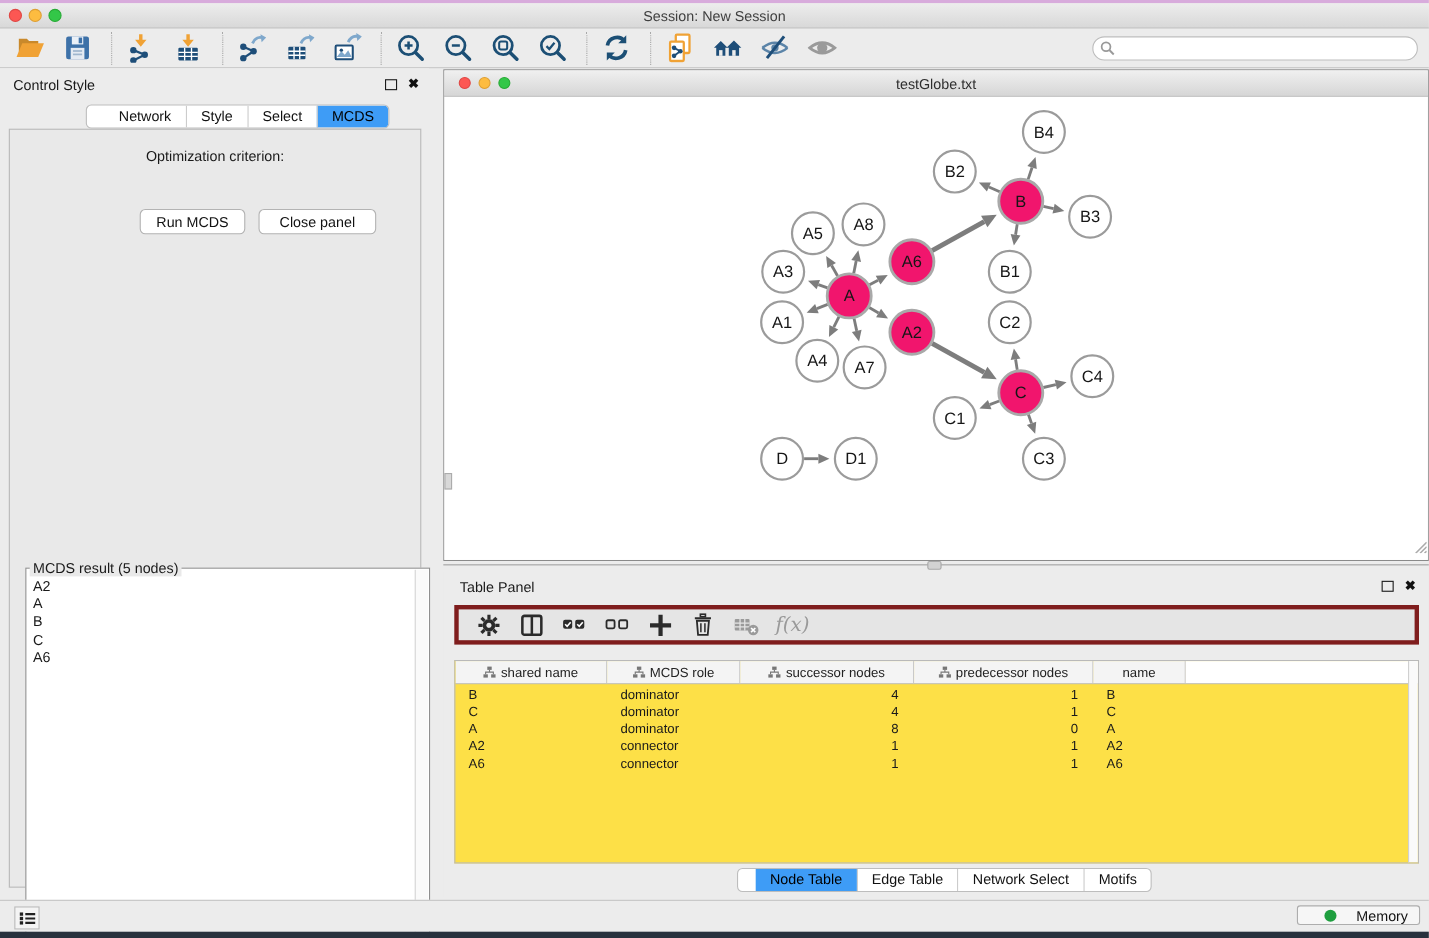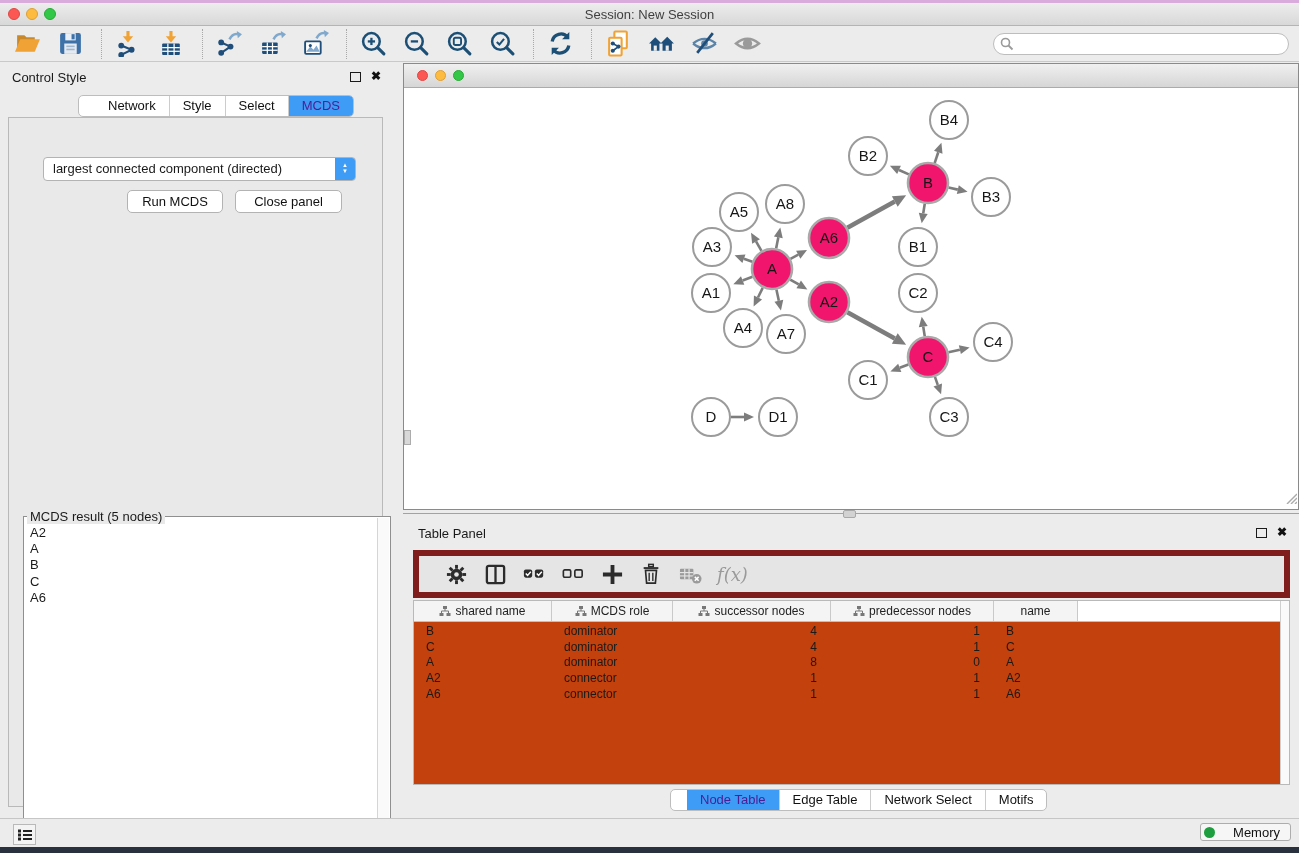--- a/index.html
+++ b/index.html
@@ -43,21 +43,21 @@
   .control-panel { position:absolute; left:0; top:62px; width:390px; height:753px; background:#ECECEC; }
   .cp-header { position:absolute; left:0; top:0; width:100%; height:30px; }
   .panel-title { position:absolute; left:12px; top:8px; font-size:13px; color:#1A1A1A; }
   .float-btn { position:absolute; width:11px; height:10px; border:1.6px solid #1A1A1A; top:10px; }
   .close-btn { position:absolute; top:7px; font-size:12px; font-weight:bold; color:#111; }
   .cp-header .float-btn { right:29px; }
   .cp-header .close-btn { right:9px; }
   .seg { display:inline-flex; background:#FFF; border:1px solid #BDBDBD; border-radius:5px; overflow:hidden; font-size:13px; height:22px; }
   .seg .tab { padding:2px 13px 0; border-left:1px solid #CCC; color:#111; white-space:nowrap; }
   .seg .tab:first-child { border-left:none;margin-left:16px; }
-  .seg .tab.active { background:#3E9CF6; color:#4c1d95; }
+  .seg .tab.active { background:#3E9CF6; color:#000000; }
   .cp-tabs { position:absolute; left:78px; top:33px; }
   .cp-pane {
     position:absolute; left:8px; top:55px; width:375px; height:690px;
     background:#E9E9E9; border:1px solid #B9B9B9;
   }
   .opt-label { position:absolute; left:0; width:100%; top:16px; text-align:center; font-size:13px; }
   .combo {
     position:absolute; left:34px; top:39px; width:313px; height:24px;
     background:#FFF; border:1px solid #B3B3B3; border-radius:4px;
     font-size:13px; line-height:22px; padding-left:9px;
@@ -103,29 +103,29 @@
   .nw-grip { position:absolute; right:1px; bottom:1px; }
   .splitter-line { position:absolute; left:403px; top:513px; width:896px; height:1px; background:#A2A2A2; }
   .splitter-thumb { position:absolute; left:843px; top:510px; width:13px; height:8px; background:#D2D2D2; border:1px solid #A8A8A8; border-radius:2px; }
   
   .table-panel { position:absolute; left:403px; top:520px; width:896px; height:296px; background:#ECECEC; }
   .tp-header { position:absolute; left:0; top:0; width:100%; height:28px; }
   .tp-header .panel-title { left:15px; top:6px; }
   .tp-header .float-btn { right:32px; top:8px; }
   .tp-header .close-btn { right:12px; top:5px; }
   .tp-toolbar {
-    position:absolute; left:10px; top:30px; width:877px; height:48px;
-    background:#E5E5E5; border:6px solid #7f1d1d;
-    display:flex; align-items:center; padding-left:23px;
+    position:absolute; left:10px; top:30px; width:877px; height:36px;
+    background:#E5E5E5; border:4px solid #7f1d1d;
+    display:flex; align-items:center; padding-left:13px;
   }
   .tp-ico { width:28px; height:28px; display:flex; align-items:center; justify-content:center; margin-right:11px; }
   .fx-label { font-family:"DejaVu Serif", serif; font-style:italic; font-size:18px; color:#9A9A9A; margin-left:2px; }
   .tp-table {
     position:absolute; left:10px; top:80px; width:877px; height:185px;
-    background:#c2410c; border:1px solid #B9B9B9; overflow:hidden;
+    background:#fde047; border:1px solid #B9B9B9; overflow:hidden;
   }
   .th-row { display:flex; height:21px; border-bottom:1px solid #BFBFBF; }
   .th {
     background:#F4F4F4; border-right:1px solid #C9C9C9;
     display:flex; align-items:center; justify-content:center; gap:4px;
     font-size:12px; color:#222;
   }
   .th-fill { flex:1; background:#FFF; }
   .t-row { display:flex; height:15.7px; }
   .t-row:first-of-type { margin-top:2px; }
@@ -138,21 +138,21 @@
   .statusbar {
     position:absolute; left:0; top:818px; width:100%; height:29px;
     background:#ECECEC; border-top:1px solid #C6C6C6;
   }
   .task-btn {
     position:absolute; left:13px; top:5px; width:23px; height:21px;
     background:#F4F4F4; border:1px solid #B9B9B9;
     display:flex; align-items:center; justify-content:center;
   }
   .memory-btn {
-    position:absolute; right:8px; top:4px; height:18px; padding:0 10px 0 3px;
+    position:absolute; right:8px; top:4px; height:18px; padding:0 10px 0 24px;
     background:#F6F6F6; border:1px solid #ADADAD; border-radius:3px;
     display:flex; align-items:center; gap:18px; font-size:13px; color:#111;
   }
   .mem-dot { width:11px; height:11px; border-radius:50%; background:#1E9E3E; }
   .bottom-strip { position:absolute; left:0; top:847px; width:100%; height:6px; background:#28313D; }
 </style>
 </head>
 <body>
 
 <div class="top-strip"></div>
@@ -330,24 +330,21 @@
     <span class="float-btn"></span>
     <span class="close-btn">✖</span>
   </div>
   <div class="seg cp-tabs">
       <div class="tab">Network</div>
       <div class="tab">Style</div>
       <div class="tab">Select</div>
       <div class="tab active">MCDS</div>
     </div>
   <div class="cp-pane">
-    <div class="combo">
-      <span>largest connected component (directed)</span>
-      <span class="stepper">▲<br>▼</span>
-    </div>
+    <div class="opt-label">Optimization criterion:</div>
     <div class="btn run-btn">Run MCDS</div>
     <div class="btn closep-btn">Close panel</div>
     <div class="result-box">
       <span class="result-legend">MCDS result (5 nodes)</span>
       <ul class="result-list">
           <li>A2</li>
           <li>A</li>
           <li>B</li>
           <li>C</li>
           <li>A6</li>
@@ -355,20 +352,21 @@
       <div class="result-scroll"></div>
     </div>
   </div>
 </div>
 
 <div class="net-window">
   <div class="nw-titlebar">
     <span class="tl red"></span>
     <span class="tl yellow"></span>
     <span class="tl green"></span>
+    <div class="nw-title">testGlobe.txt</div>
   </div>
   <div class="nw-canvas">
     <svg id="graph-svg" width="894" height="421">
         <line x1="348.28359736638123" y1="173.7706523676731" x2="339.92179474014466" y2="170.7046580713864" stroke="#7D7D7D" stroke-width="2.6"></line>
         <polygon points="330.5330315812786,167.26211157980217 341.4709406613576,166.47971464989666 338.37264881893174,174.92960149287615" fill="#7D7D7D"></polygon>
         <line x1="357.4782383186242" y1="162.82604800489634" x2="352.0352331984179" y2="153.4244937063583" stroke="#7D7D7D" stroke-width="2.6"></line>
         <polygon points="347.0248704930009,144.77023085154704 355.929651483083,151.16983048892064 348.1408149137529,155.67915692379597" fill="#7D7D7D"></polygon>
         <line x1="372.11843883790186" y1="160.4078058104907" x2="374.33205140530174" y2="149.33974297349127" stroke="#7D7D7D" stroke-width="2.6"></line>
         <polygon points="376.2932127566836,139.53393621658208 378.74466444591087,150.2222655816131 369.9194383646926,148.45722036536944" fill="#7D7D7D"></polygon>
         <line x1="348.4581150143549" y1="188.68861048615543" x2="338.63924235771105" y2="192.55177349860548" stroke="#7D7D7D" stroke-width="2.6"></line>

